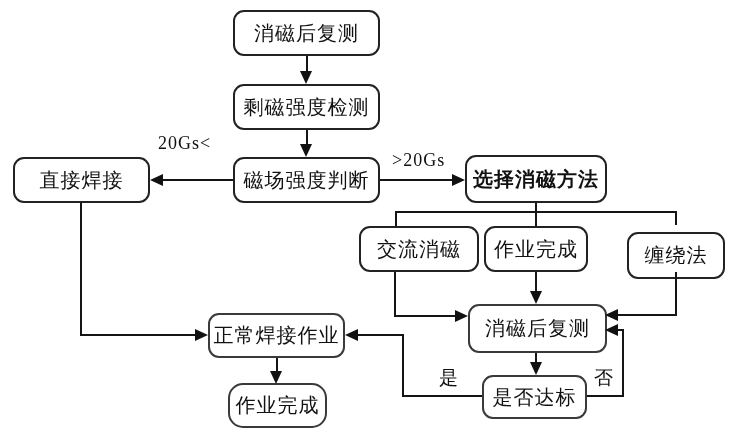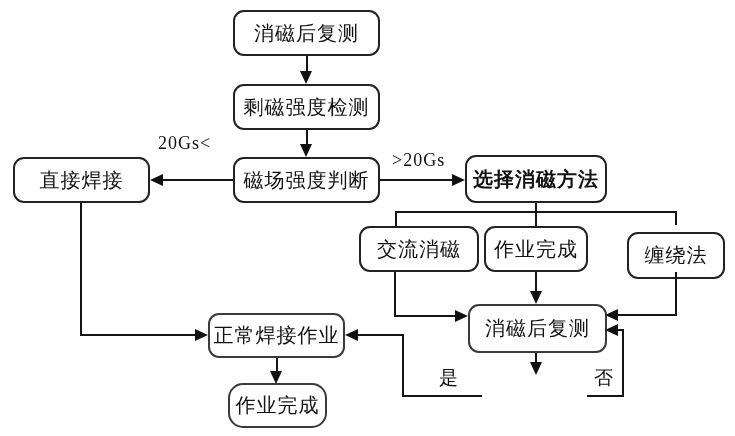--- a/index.html
+++ b/index.html
@@ -61,20 +61,21 @@
   <div class="node n-start">消磁后复测</div>
   <div class="node n-detect">剩磁强度检测</div>
   <div class="node n-judge">磁场强度判断</div>
   <div class="node n-direct-weld">直接焊接</div>
   <div class="node n-choose">选择消磁方法</div>
   <div class="node n-ac-demag">交流消磁</div>
   <div class="node n-direct-demag">作业完成</div>
   <div class="node n-winding">缠绕法</div>
   <div class="node n-retest">消磁后复测</div>
   <div class="node n-normal">正常焊接作业</div>
+  <div class="node n-check">是否达标</div>
   <div class="node n-done">作业完成</div>
 
   <div class="ln" style="left:306px;top:56px;width:2px;height:16px;"></div>
   <div class="arr arr-down" style="left:300px;top:71px;"></div>
 
   <div class="ln" style="left:306px;top:130px;width:2px;height:15px;"></div>
   <div class="arr arr-down" style="left:300px;top:144px;"></div>
 
   <div class="ln" style="left:163px;top:179px;width:70px;height:2px;"></div>
   <div class="arr arr-left" style="left:150px;top:174px;"></div>

